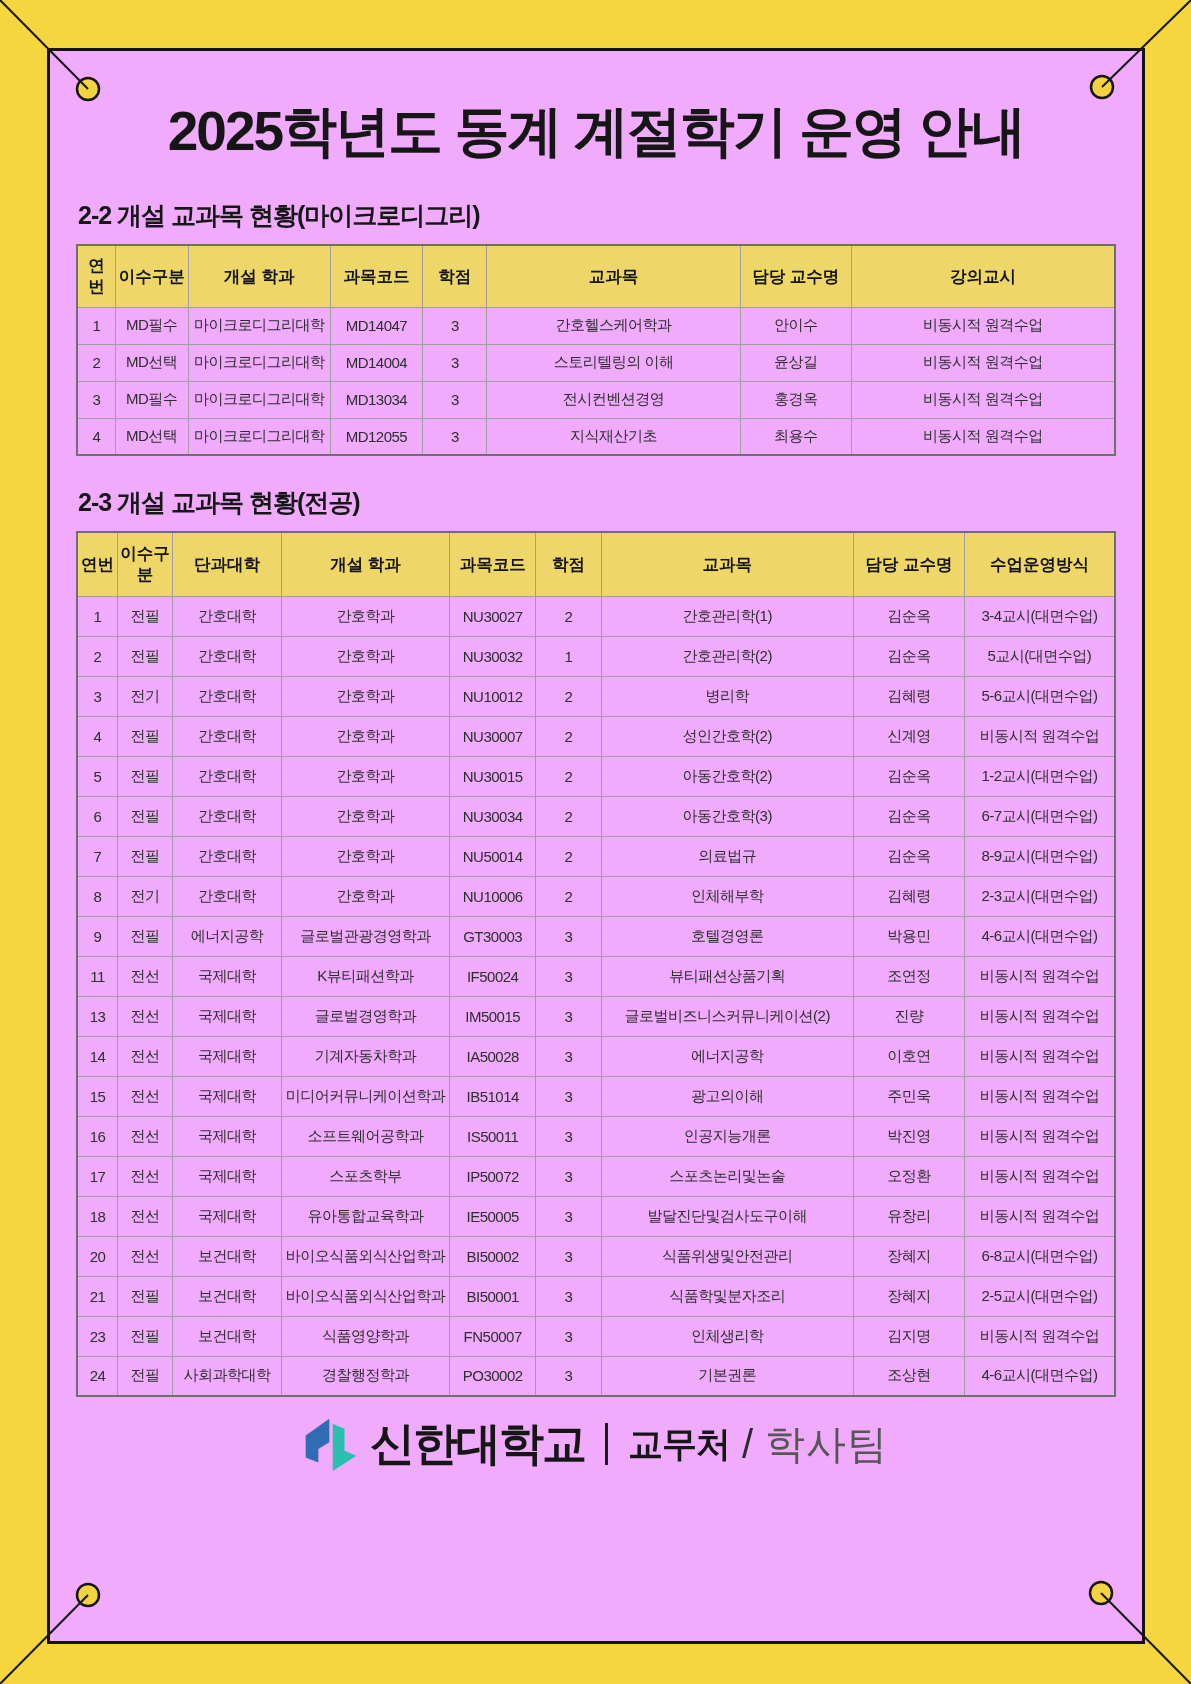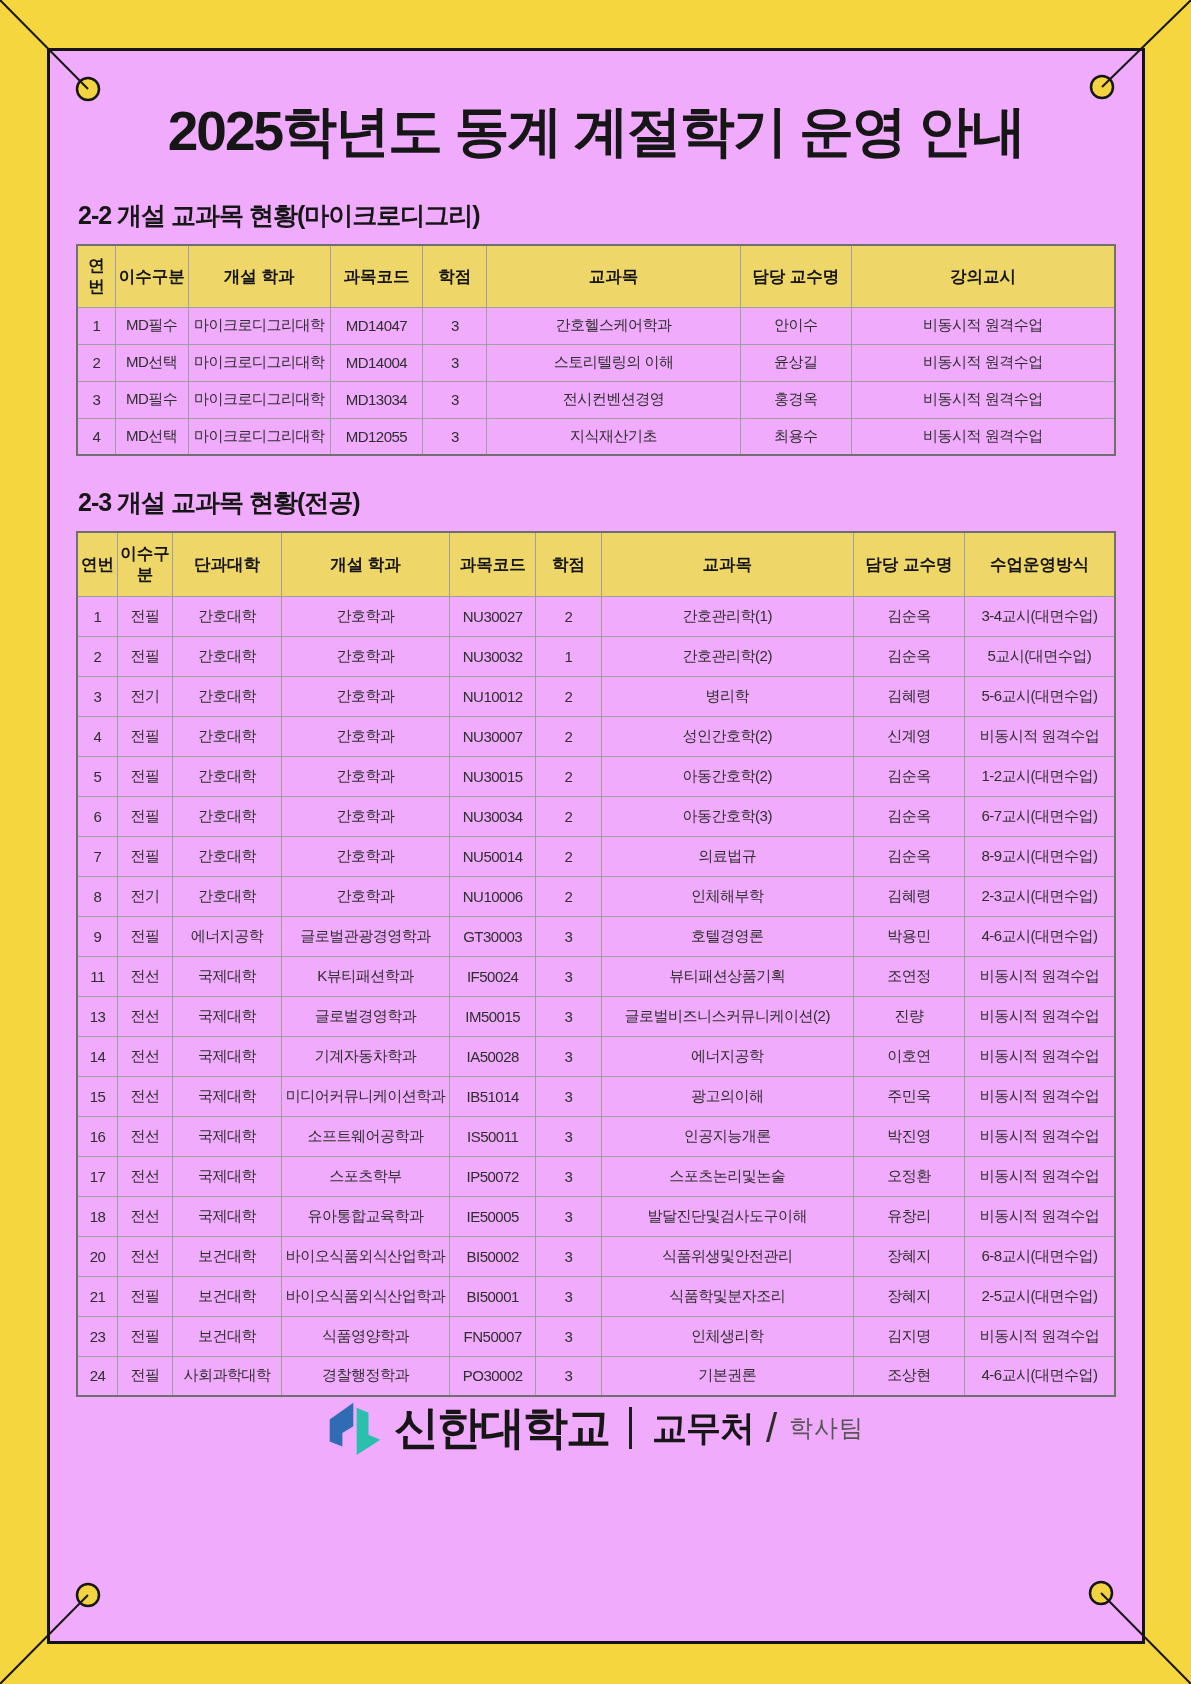--- a/index.html
+++ b/index.html
@@ -51,30 +51,30 @@
     text-align:center;vertical-align:middle;
     white-space:nowrap;overflow:hidden;
     letter-spacing:-0.5px;padding:0 2px;
   }
   .table-md th{height:62px;}
   .table-md td{height:37px;}
   .table-major th{height:64px;}
   .table-major td{height:40px;}
 
   .footer{
-    display:flex;align-items:center;justify-content:center;gap:12px;
+    margin-top:16px;display:flex;align-items:center;justify-content:center;gap:12px;
   }
   .logo-mark{width:54px;height:62px;flex:0 0 auto;}
   .logo-blue{fill:var(--logo-blue);}
   .logo-teal{fill:var(--logo-teal);}
   .uni-name{font-size:45px;font-weight:900;letter-spacing:-2px;color:#161616;}
   .vbar{width:3px;height:42px;background:#1b1b1b;margin:0 8px;}
   .dept{font-size:35px;font-weight:800;letter-spacing:-1px;color:#161616;}
   .slash{font-size:40px;font-weight:300;color:#2b2b2b;}
-  .team{font-size:24px;font-weight:400;color:#565656;letter-spacing:1px;}
+  .team{font-size:40px;font-weight:400;color:#565656;letter-spacing:1px;}
 </style>
 </head>
 <body>
 
 <div class="paper">
 
   <h1 class="page-title">2025학년도 동계 계절학기 운영 안내</h1>
 
   <h2 class="section-heading">2-2 개설 교과목 현황(마이크로디그리)</h2>
 

